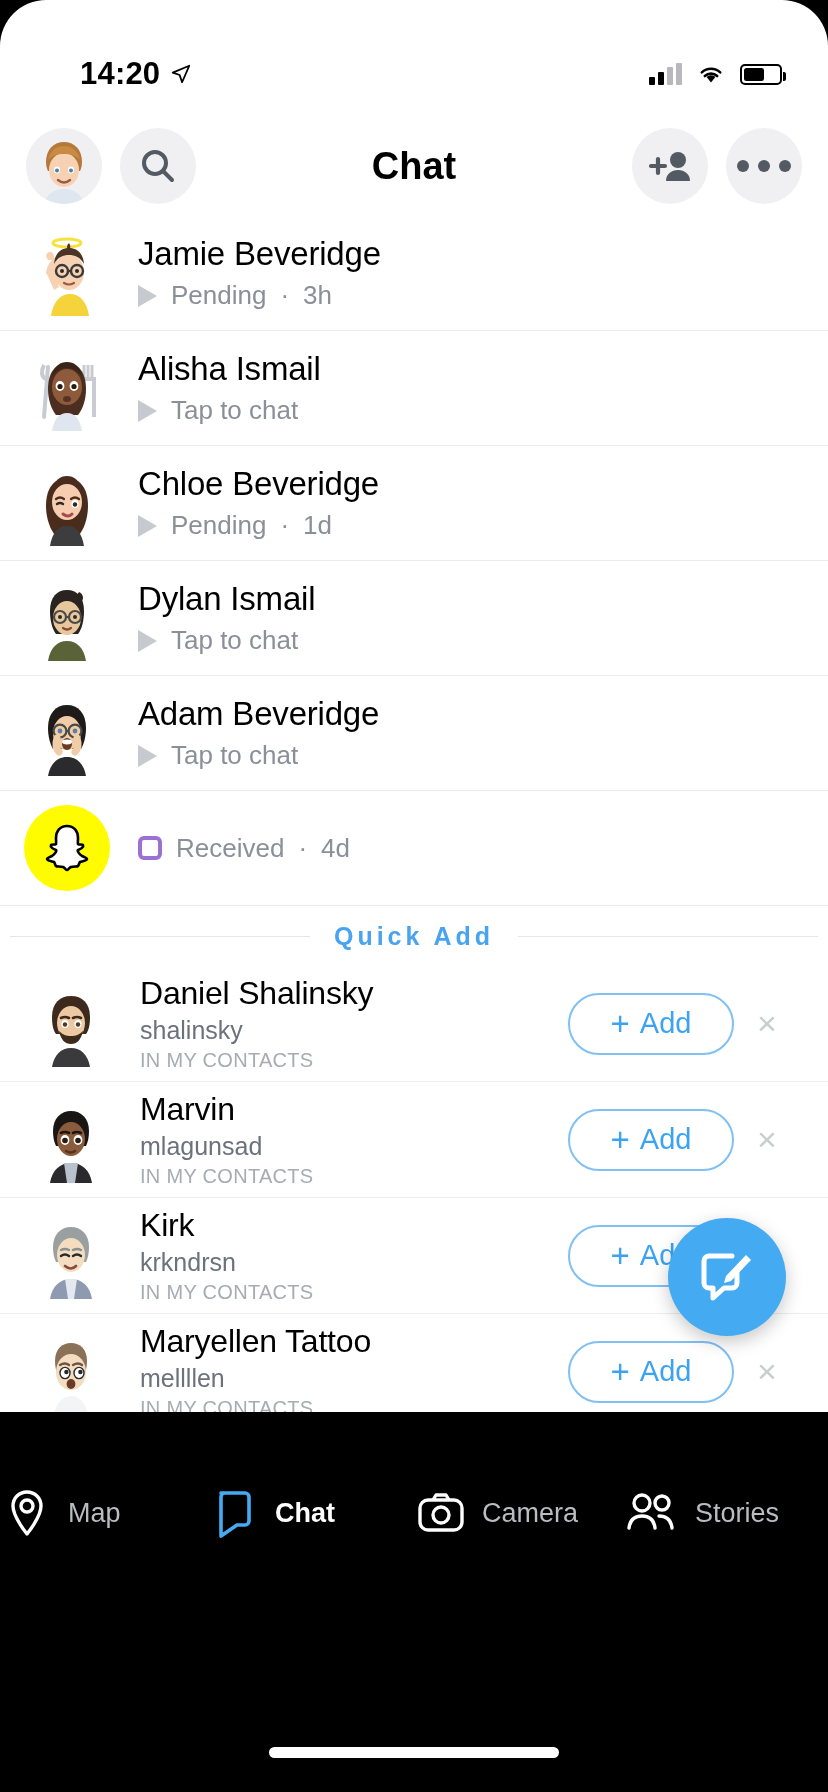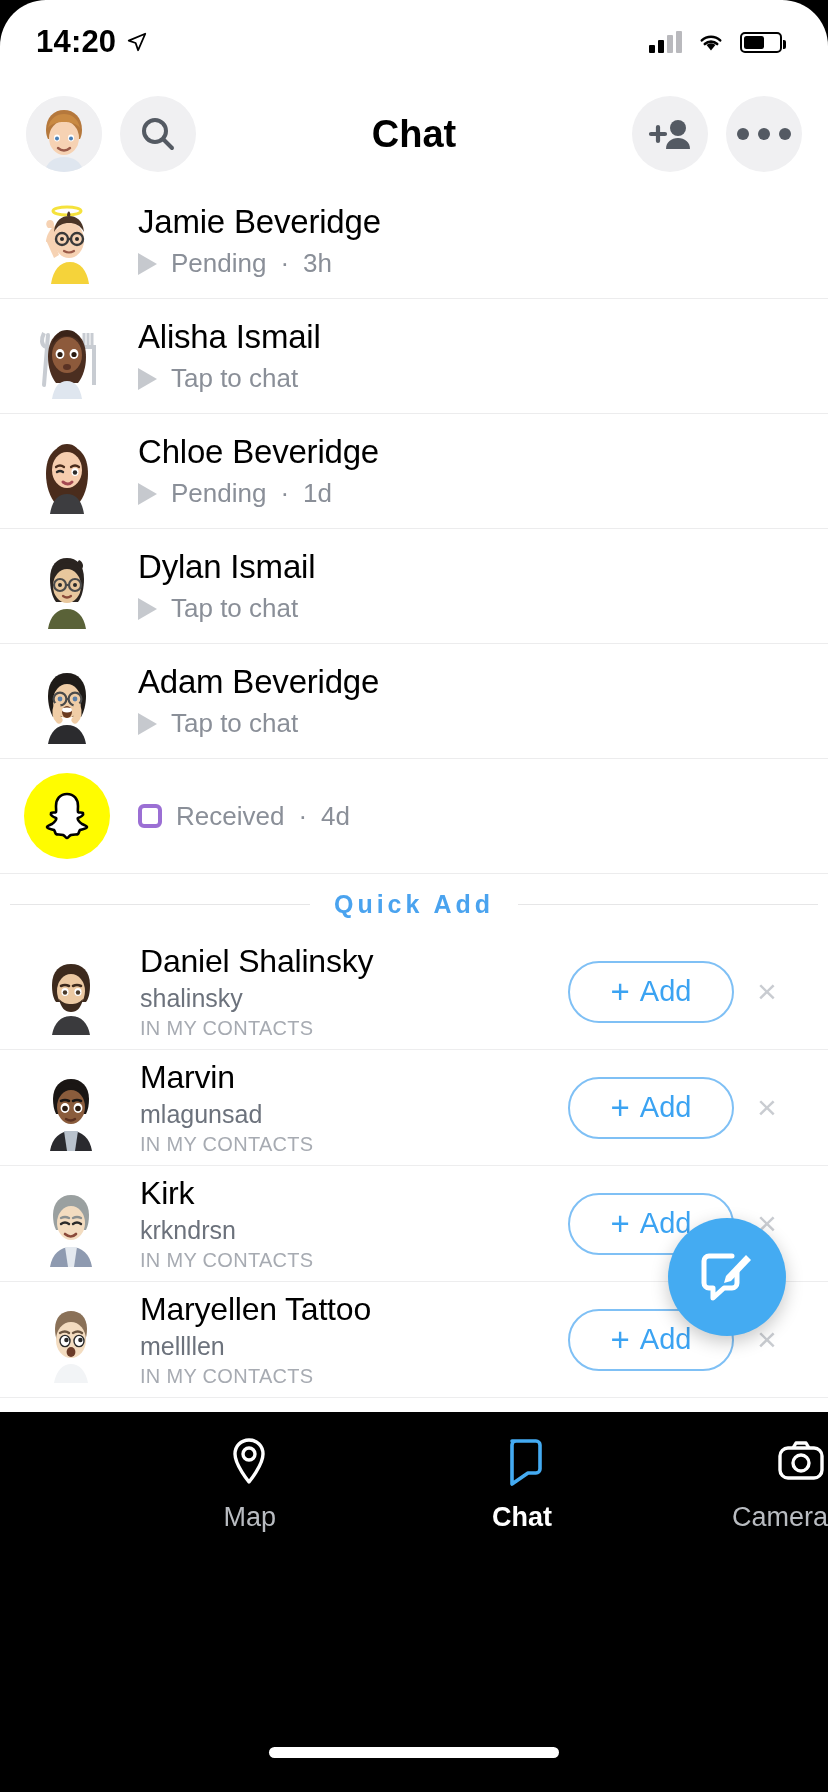--- a/index.html
+++ b/index.html
@@ -10,21 +10,21 @@
 
   
   .screen {
     position:absolute; left:0; top:0; width:828px; height:1412px;
     background:#fff; border-radius:46px 46px 0 0; overflow:hidden;
   }
 
   
   .statusbar {
     position:relative; height:84px; display:flex; align-items:center;
-    justify-content:space-between; padding:0 46px 0 36px;
+    justify-content:space-between; padding:0 46px 0 80px;margin-top:32px;
   }
   .sb-time { font-size:31px; font-weight:700; color:#000; letter-spacing:.2px; }
   .sb-left { display:flex; align-items:center; gap:10px; }
   .sb-right { display:flex; align-items:center; gap:14px; }
   .loc-arrow { width:22px; height:22px; }
   .bars { display:flex; align-items:flex-end; gap:3px; height:22px; }
   .bars i { display:block; width:6px; background:#000; border-radius:1px; }
   .bars i:nth-child(1){ height:8px; }
   .bars i:nth-child(2){ height:13px; }
   .bars i:nth-child(3){ height:18px; background:#b9b9bd; }
@@ -107,21 +107,21 @@
     position:absolute; right:42px; bottom:76px; width:118px; height:118px;
     border-radius:50%; background:#44abf2; display:flex; align-items:center;
     justify-content:center; box-shadow:0 6px 18px rgba(0,0,0,.22);
   }
 
   
   .navbar {
     position:absolute; left:0; bottom:0; width:828px; height:380px; background:#000;
   }
   .nav-items { display:flex; height:180px; padding-top:22px; }
-  .nav-item { flex:1; display:flex; flex-direction:column; align-items:flex-end; gap:14px;padding-left:36px; }
+  .nav-item { flex:1; display:flex; flex-direction:row; align-items:center; gap:14px; }
   .nav-label { font-size:27px; color:#b9bcc1; font-weight:400; }
   .nav-item.active .nav-label { color:#fff; font-weight:700; }
   .home-ind {
     position:absolute; left:50%; transform:translateX(-50%); bottom:34px;
     width:290px; height:11px; border-radius:6px; background:#fff;
   }
 </style>
 </head>
 <body>
 
@@ -498,16 +498,25 @@
         <span class="nav-label">Chat</span>
       </div>
       <div class="nav-item">
         <svg width="54" height="54" viewBox="0 0 54 54">
           <rect x="6" y="14" width="42" height="30" rx="8" fill="none" stroke="#fff" stroke-width="3.4"></rect>
           <path d="M19 14l3-5h10l3 5" fill="none" stroke="#fff" stroke-width="3.4" stroke-linejoin="round"></path>
           <circle cx="27" cy="29" r="8" fill="none" stroke="#fff" stroke-width="3.4"></circle>
         </svg>
         <span class="nav-label">Camera</span>
       </div>
+      <div class="nav-item">
+        <svg width="60" height="54" viewBox="0 0 60 54">
+          <circle cx="21" cy="17" r="8" fill="none" stroke="#fff" stroke-width="3.4"></circle>
+          <circle cx="41" cy="17" r="7" fill="none" stroke="#fff" stroke-width="3.4"></circle>
+          <path d="M8 42c1-8 6-12 13-12s12 4 13 12" fill="none" stroke="#fff" stroke-width="3.4" stroke-linecap="round"></path>
+          <path d="M38 30c7 0 12 4 13 12" fill="none" stroke="#fff" stroke-width="3.4" stroke-linecap="round"></path>
+        </svg>
+        <span class="nav-label">Stories</span>
+      </div>
     </div>
     <div class="home-ind"></div>
   </div>
 </div>
 
 </body></html>

